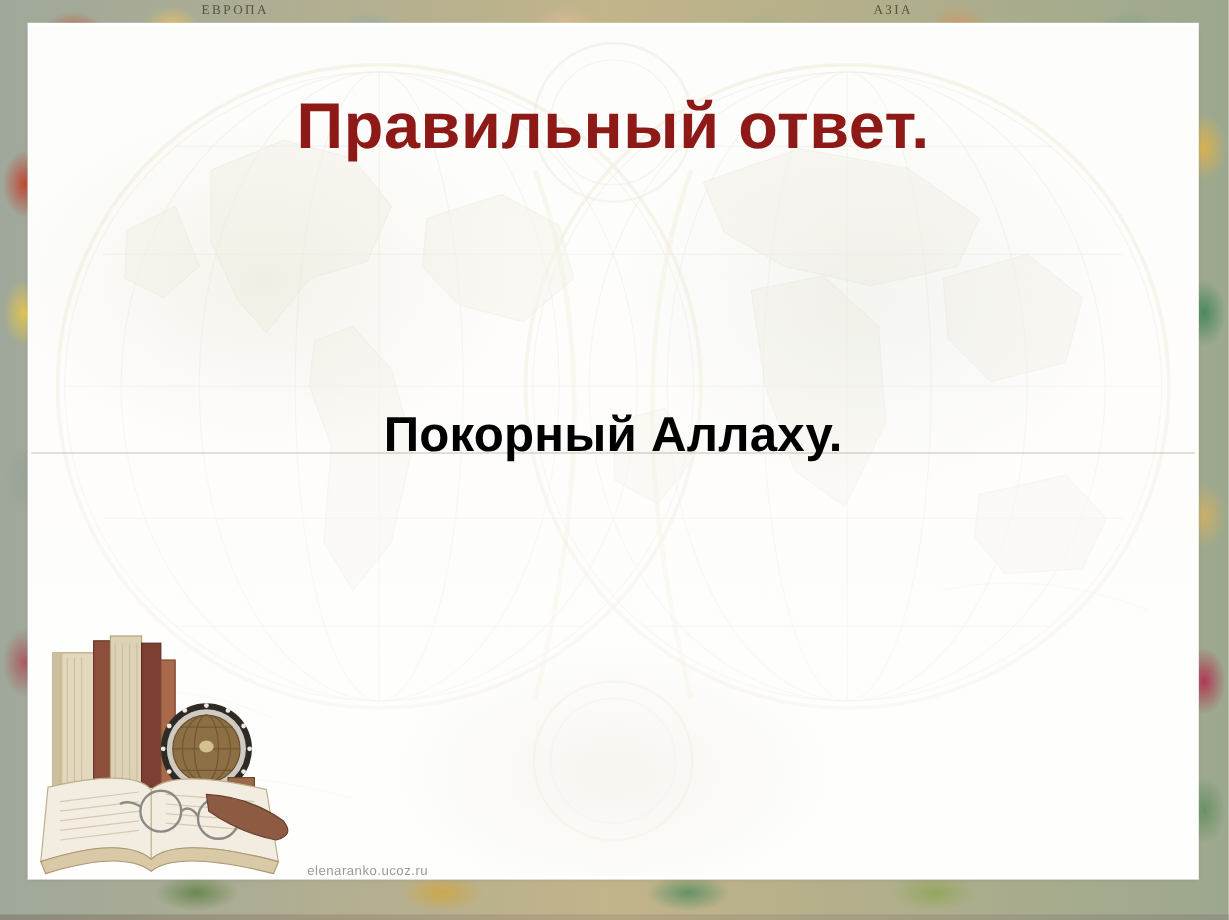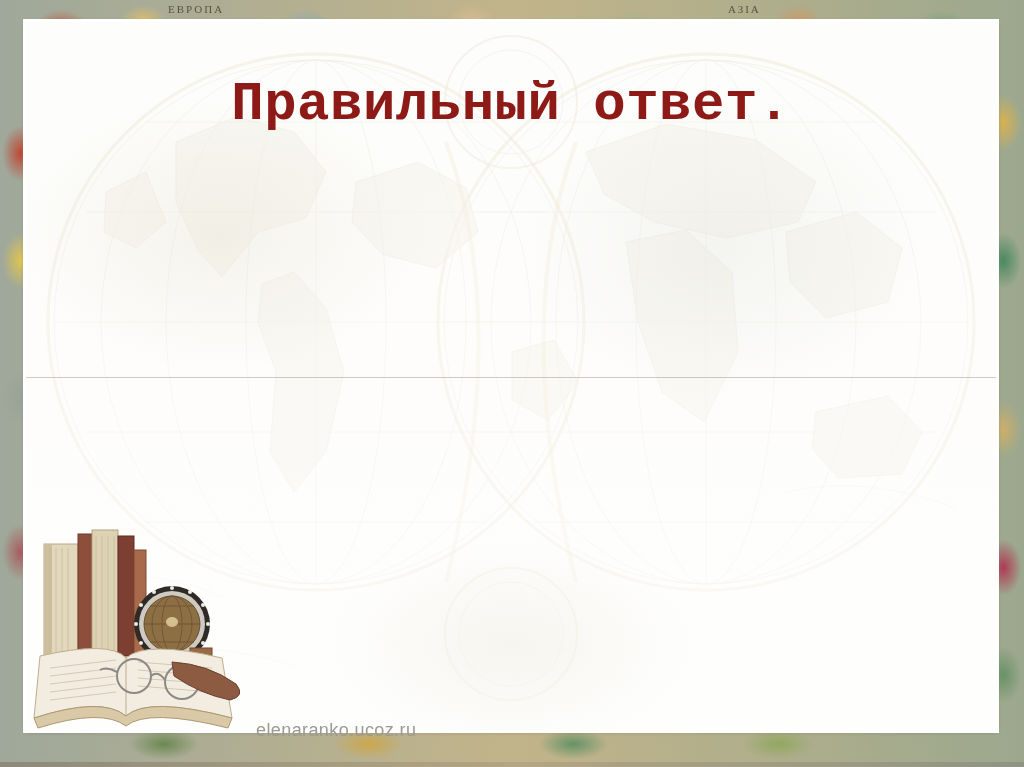--- a/index.html
+++ b/index.html
@@ -102,21 +102,21 @@
   
   .content {
     position: absolute;
     inset: 0;
   }
   .slide-title {
     position: absolute;
     left: 0; right: 0;
     top: 55px;
     text-align: center;
-    font-family: Liberation Mono, monospace;
+    font-family: Liberation Sans, sans-serif;
     font-weight: bold;
     font-size: 54px;
     line-height: 1.05;
     color: #8e1a17;
     letter-spacing: .5px;
     white-space: nowrap;
   }
   .slide-body {
     position: absolute;
     left: 0; right: 0;
@@ -140,21 +140,21 @@
     height: 230px;
   }
   .books-art svg { width: 100%; height: 100%; display: block; }
 
   
   .watermark {
     position: absolute;
     left: 230px;
     top: 698px;
     font-family: "Liberation Sans", sans-serif;
-    font-size: 18px;
+    font-size: 11px;
     color: #9b9a93;
     letter-spacing: .4px;
     white-space: nowrap;
   }
 
   
   .band-label {
     position: absolute;
     top: 3px;
     font-family: "Liberation Serif", serif;
@@ -241,20 +241,21 @@
           <path d="M760 470 Q840 452 930 486"></path>
           <path d="M40 630 Q160 612 270 644"></path>
         </g>
       </svg>
       <div class="map-tint"></div>
       <div class="equator"></div>
     </div>
 
     <div class="content">
       <div class="slide-title">Правильный ответ.</div>
+      <div class="slide-body">Покорный Аллаху.</div>
     </div>
 
     <div class="books-art">
       <svg viewBox="0 0 250 230" aria-hidden="true">
 
         <g>
           <rect x="22" y="38" width="34" height="112" fill="#e3d8bd" stroke="#b7a882" stroke-width="1"></rect>
           <rect x="22" y="38" width="8" height="112" fill="#cdbf9d"></rect>
           <rect x="56" y="28" width="14" height="122" fill="#8e4e3c" stroke="#6c3a2c" stroke-width="1"></rect>
           <rect x="70" y="24" width="26" height="126" fill="#ded2b4" stroke="#b2a37d" stroke-width="1"></rect>

